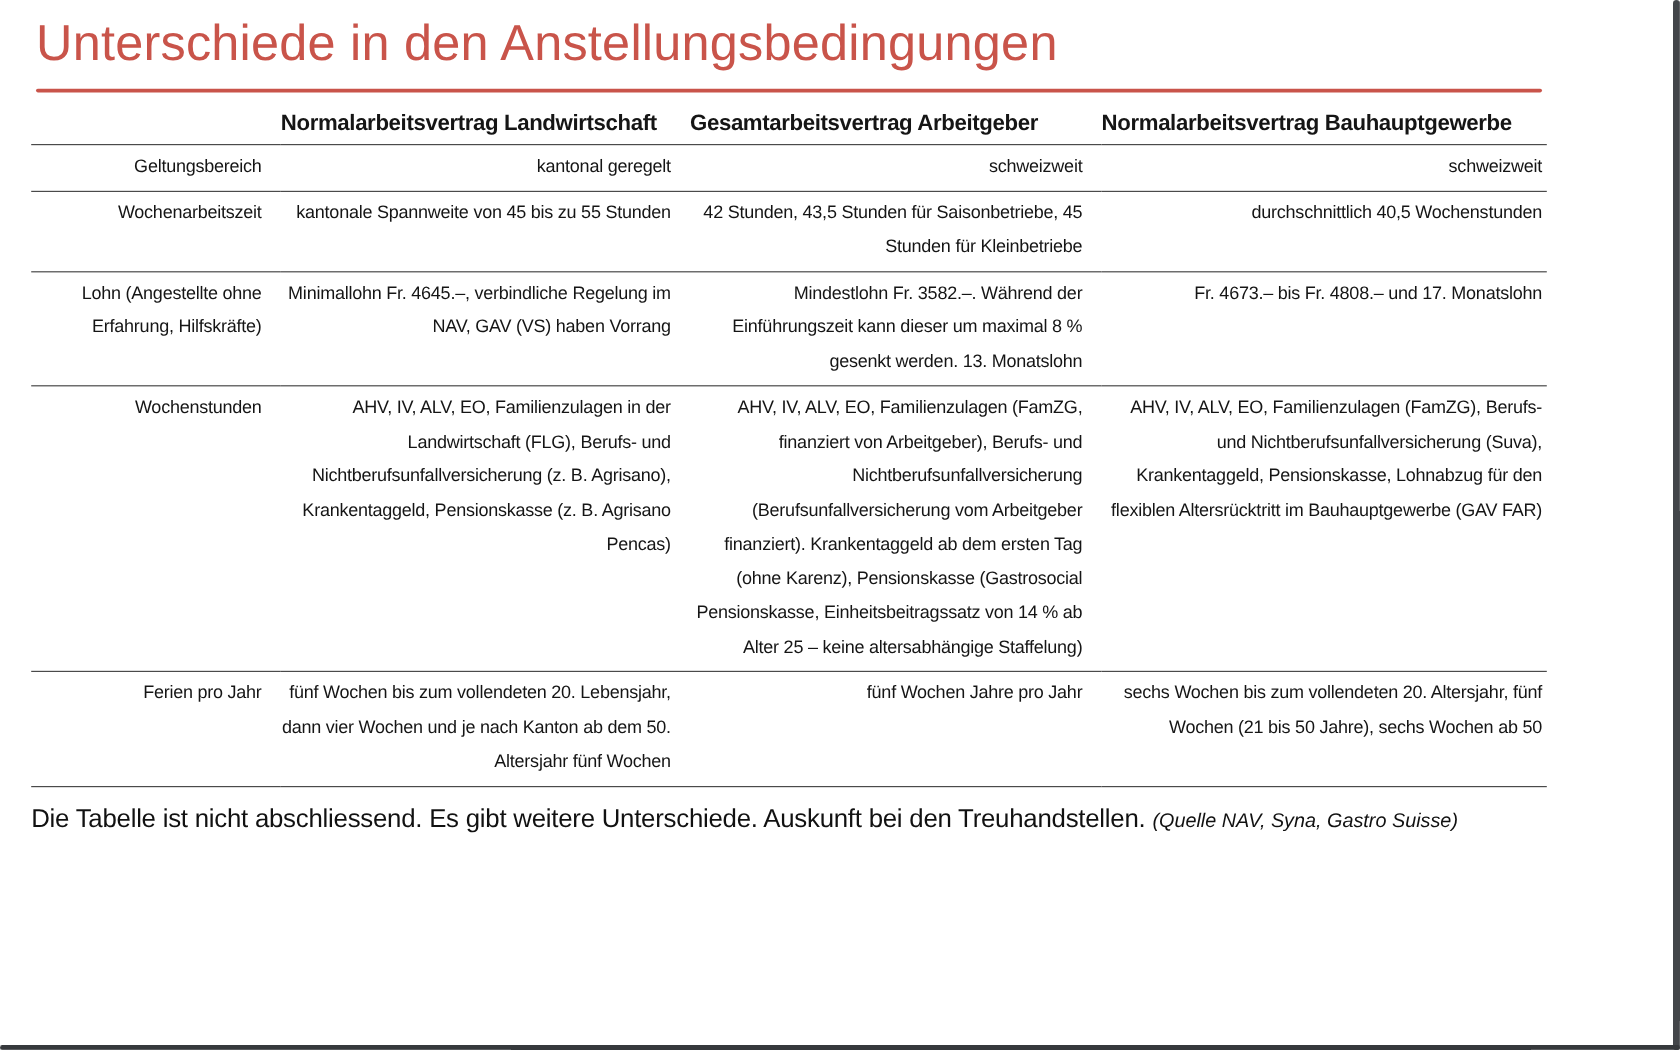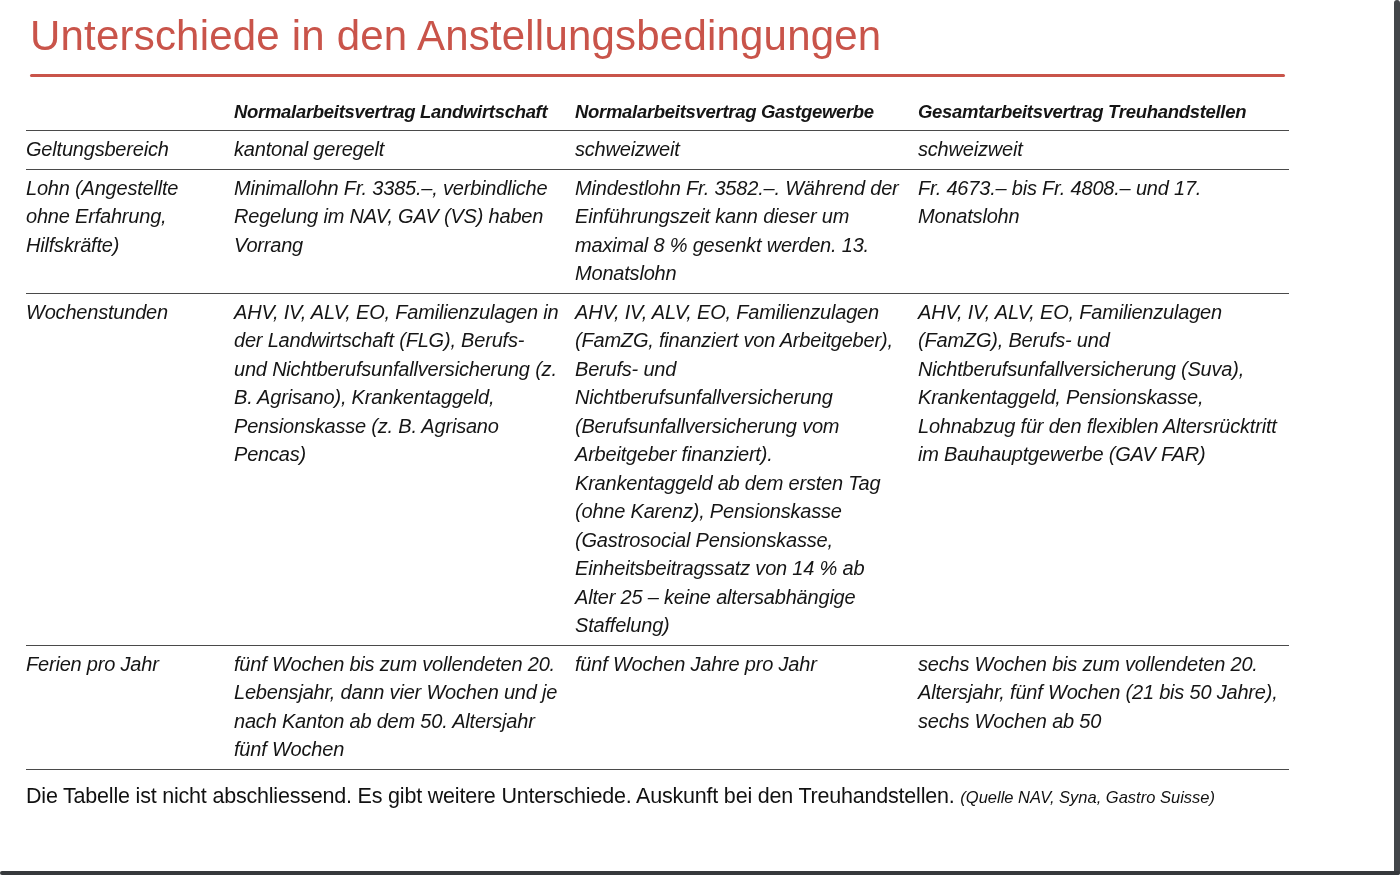--- a/index.html
+++ b/index.html
@@ -23,45 +23,45 @@
     width: 1255px;
     height: 3px;
     background: #c9544a;
     margin: 14px 0 0 4px;
   }
 
   table.cmp {
     border-collapse: collapse;
     table-layout: fixed;
     width: 1263px;
-    margin-top: 24px;
-    font-style: italic;
+    margin-top: 14px;
   }
   col.c-label { width: 208px; }
   col.c-1 { width: 341px; }
   col.c-2 { width: 343px; }
   col.c-3 { width: 371px; }
 
   thead th {
     text-align: left;
     font-size: 18.5px;
     font-weight: 700;
     letter-spacing: -0.3px;
     white-space: nowrap;
     padding: 0 14px 7px 0;
     border-bottom: 1.5px solid #4a4a4a;
     vertical-align: bottom;
   }
   tbody td {
     vertical-align: top;
-    font-size: 20px;
+    font-size: 15px;
     line-height: 28.5px;
     letter-spacing: -0.2px;
     padding: 4px 16px 5px 0;
     border-bottom: 1.5px solid #4a4a4a;
+    text-align: right;
   }
   tbody td:last-child { padding-right: 4px; }
 
   .footer {
     margin: 14px 0 0 0;
     font-size: 21.5px;
     letter-spacing: -0.2px;
     color: #111;
   }
   .footer .source {
@@ -93,34 +93,40 @@
     <colgroup>
       <col class="c-label">
         <col class="c-1">
         <col class="c-2">
         <col class="c-3">
     </colgroup>
     <thead>
       <tr>
         <th></th>
         <th>Normalarbeitsvertrag Landwirtschaft</th>
-        <th>Normalarbeitsvertrag Gastgewerbe</th>
-        <th>Gesamtarbeitsvertrag Treuhandstellen</th>
+        <th>Gesamtarbeitsvertrag Arbeitgeber</th>
+        <th>Normalarbeitsvertrag Bauhauptgewerbe</th>
       </tr>
     </thead>
     <tbody>
       <tr>
         <td>Geltungsbereich</td>
         <td>kantonal geregelt</td>
         <td>schweizweit</td>
         <td>schweizweit</td>
       </tr>
       <tr>
+        <td>Wochenarbeitszeit</td>
+        <td>kantonale Spannweite von 45 bis zu 55 Stunden</td>
+        <td>42 Stunden, 43,5 Stunden für Saisonbetriebe, 45 Stunden für Kleinbetriebe</td>
+        <td>durchschnittlich 40,5 Wochenstunden</td>
+      </tr>
+      <tr>
         <td>Lohn (Angestellte ohne Erfahrung, Hilfskräfte)</td>
-        <td>Minimallohn Fr. 3385.–, verbindliche Regelung im NAV, GAV (VS) haben Vorrang</td>
+        <td>Minimallohn Fr. 4645.–, verbindliche Regelung im NAV, GAV (VS) haben Vorrang</td>
         <td>Mindestlohn Fr. 3582.–. Während der Einführungszeit kann dieser um maximal 8 % gesenkt werden. 13. Monatslohn</td>
         <td>Fr. 4673.– bis Fr. 4808.– und 17. Monatslohn</td>
       </tr>
       <tr>
         <td>Wochenstunden</td>
         <td>AHV, IV, ALV, EO, Familienzulagen in der Landwirtschaft (FLG), Berufs- und Nichtberufsunfallversicherung (z. B. Agrisano), Krankentaggeld, Pensionskasse (z. B. Agrisano Pencas)</td>
         <td>AHV, IV, ALV, EO, Familienzulagen (FamZG, finanziert von Arbeitgeber), Berufs- und Nichtberufsunfallversicherung (Berufsunfallversicherung vom Arbeitgeber finanziert). Krankentaggeld ab dem ersten Tag (ohne Karenz), Pensionskasse (Gastrosocial Pensionskasse, Einheitsbeitragssatz von 14 % ab Alter 25 – keine altersabhängige Staffelung)</td>
         <td>AHV, IV, ALV, EO, Familienzulagen (FamZG), Berufs- und Nichtberufsunfallversicherung (Suva), Krankentaggeld, Pensionskasse, Lohnabzug für den flexiblen Altersrücktritt im Bauhauptgewerbe (GAV FAR)</td>
       </tr>
       <tr>

